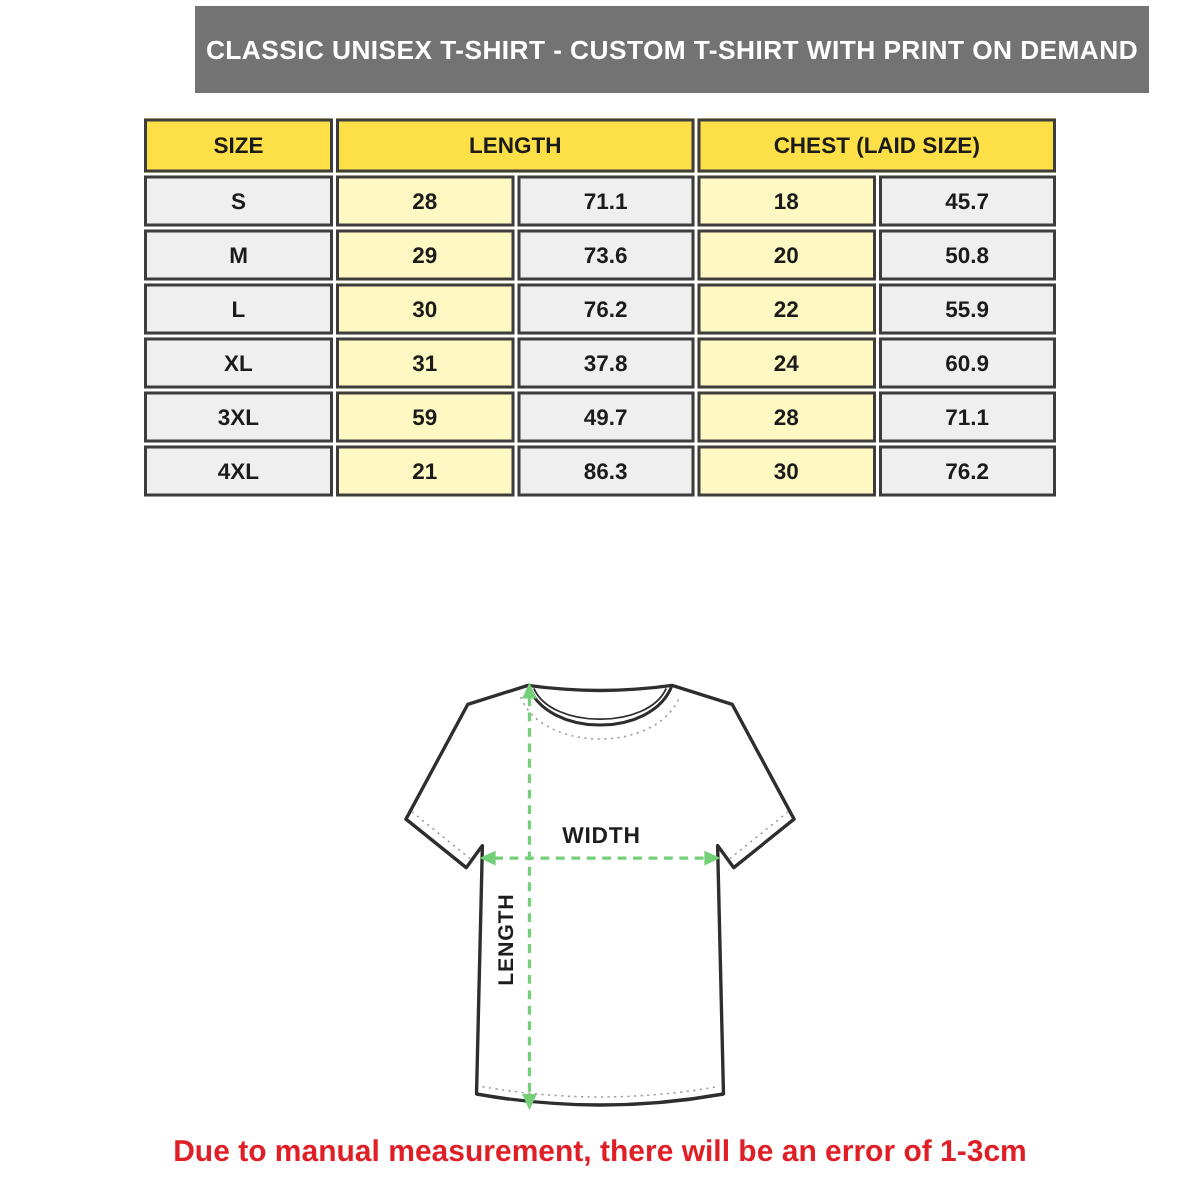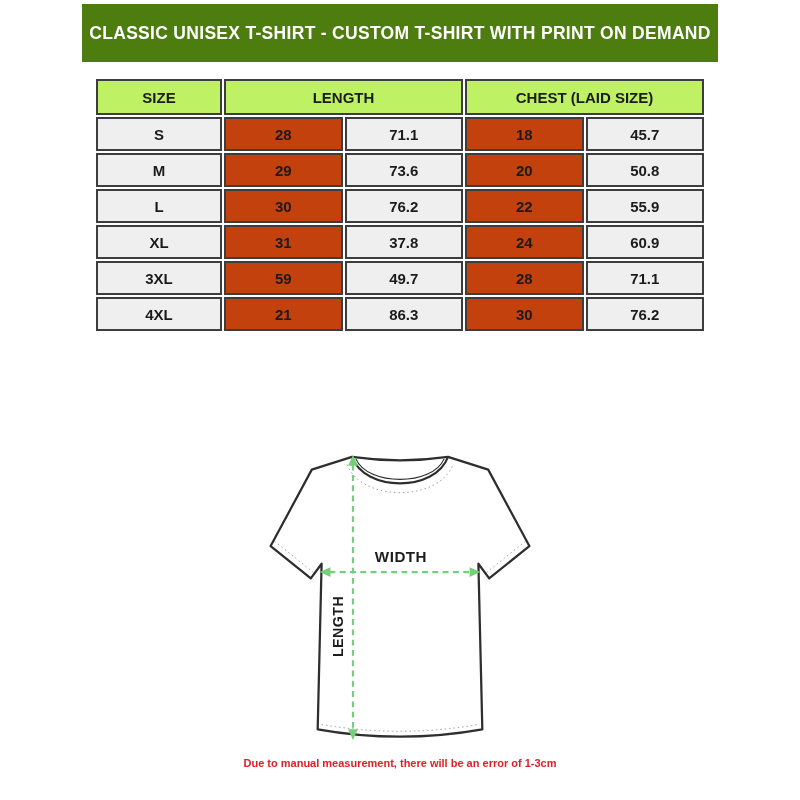--- a/index.html
+++ b/index.html
@@ -16,34 +16,34 @@
   }
   table.size-table{
     position:absolute;left:94px;top:77px;width:612px;
     border-collapse:separate;border-spacing:2px;table-layout:fixed;
     background:#ffffff;
   }
   table.size-table th,table.size-table td{
     border:2px solid #3d3d3d;text-align:center;vertical-align:middle;
     font-weight:bold;color:#1b1b1b;font-size:15px;padding:0;
   }
-  table.size-table th{height:32px;background:#bef264;}
+  table.size-table th{height:32px;background:#fde047;}
   table.size-table td{height:30px;}
   td.c-size,td.c-cm{background:#efefef;}
-  td.c-in{background:#c2410c;}
+  td.c-in{background:#fef9c3;}
   .diagram{position:absolute;left:253px;top:449px;width:294px;height:300px;}
   .footnote{
     position:absolute;left:0;top:757px;width:800px;text-align:center;
-    font-weight:bold;font-size:11px;
+    font-weight:bold;font-size:20px;
   }
 </style>
 </head>
 <body>
 
-<div class="banner" style="background: #4d7c0f;">
+<div class="banner" style="background: #737373; margin-left: 48px;">
   <span>CLASSIC UNISEX T-SHIRT - CUSTOM T-SHIRT WITH PRINT ON DEMAND</span>
 </div>
 
 <table class="size-table">
   <colgroup>
     <col style="width:21%">
       <col style="width:19.75%">
       <col style="width:19.75%">
       <col style="width:19.75%">
       <col style="width:19.75%">

